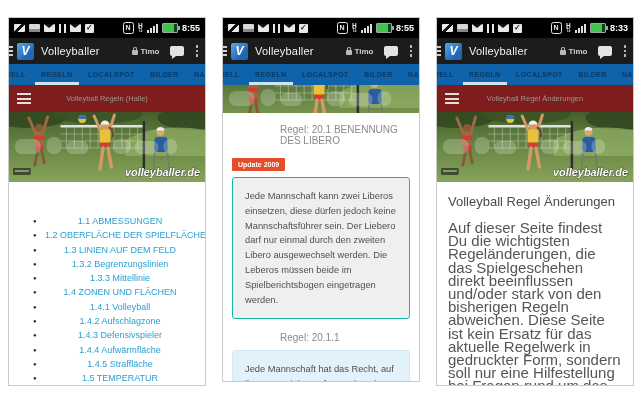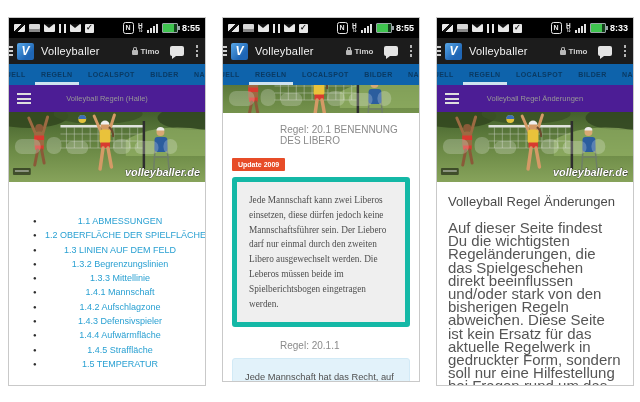--- a/index.html
+++ b/index.html
@@ -65,21 +65,21 @@
   
   .tabbar{height:21px;background:#0e63ab;display:flex;align-items:center;justify-content:space-between;
     overflow:hidden;padding:0;}
   .tab{position:relative;color:#0a3a63;font-size:7px;font-weight:bold;letter-spacing:0.4px;
     height:21px;line-height:21px;padding:0 4px;white-space:nowrap;}
   .tab:first-child{margin-left:-12px;}
   .tab:last-child{margin-right:-4px;}
   .tab.selected::after{content:'';position:absolute;left:-2px;right:-2px;bottom:0;height:3px;background:#cfe3f0;}
 
   
-  .titlebar{height:27px;background:#4c1d95;display:flex;align-items:center;}
+  .titlebar{height:27px;background:#7f1d1d;display:flex;align-items:center;}
   .tb-ham{width:30px;display:flex;flex-direction:column;align-items:center;gap:2.5px;cursor:pointer;}
   .tb-ham i{display:block;width:14px;height:2px;background:#dedede;}
   .tb-title{flex:1;text-align:center;color:#979797;font-size:7.5px;}
   .tb-right{width:30px;}
 
   
   .hero{height:70px;overflow:hidden;position:relative;}
   .hero svg{display:block;width:100%;height:70px;}
   .hero.strip{height:28px;}
   .hero.strip svg{margin-top:-21px;}
@@ -90,21 +90,21 @@
   .toc ul{margin:12px 0 0 0;padding:0 0 0 24px;list-style:none;text-align:center;}
   .toc li{position:relative;color:#29a0d2;font-size:9px;line-height:14.3px;white-space:nowrap;}
   .toc li::before{content:'●';position:absolute;left:-12px;top:0;color:#2d2d2d;font-size:6px;}
 
   
   .rules{padding:8px 9px 0 9px;}
   .rule-label{color:#8a8a8a;font-size:10px;margin:3px 0 7px 0;padding-left:48px;}
   .badge{display:inline-block;background:#e74c28;color:#fff;font-size:7px;font-weight:bold;
     padding:3px 6px;border-radius:1px;margin-bottom:6px;}
   .card{border-radius:3px;padding:11px 12px;font-size:9.3px;line-height:14.8px;color:#4f4f4f;margin-bottom:13px;}
-  .card.gray{background:#efefef;border:5px solid #14b8a6;font-family:Liberation Serif, serif;}
+  .card.gray{background:#efefef;border:1px solid #14b8a6;}
   .card.blue{background:#e2f2fa;border:1px solid #d2eaf6;margin-bottom:4px;}
 
   
   .article{padding:12px 11px 0 11px;}
   .article h1{margin:0 0 12px 0;color:#4a4a4a;font-size:13px;font-weight:normal;}
   .article p{margin:0 0 10px 0;color:#555;font-size:15px;line-height:13.2px;}
 </style>
 </head>
 <body>
 
@@ -249,21 +249,22 @@
         <use href="#hero-scene"></use>
       </svg>
   </div>
   <div class="toc">
     <ul>
       <li>1.1 ABMESSUNGEN</li>
       <li>1.2 OBERFLÄCHE DER SPIELFLÄCHE</li>
       <li>1.3 LINIEN AUF DEM FELD</li>
       <li>1.3.2 Begrenzungslinien</li>
       <li>1.3.3 Mittellinie</li>
-      <li>1.4.1 Mannschaft</li>
+      <li>1.4 ZONEN UND FLÄCHEN</li>
+      <li>1.4.1 Volleyball</li>
       <li>1.4.2 Aufschlagzone</li>
       <li>1.4.3 Defensivspieler</li>
       <li>1.4.4 Aufwärmfläche</li>
       <li>1.4.5 Straffläche</li>
       <li>1.5 TEMPERATUR</li>
     </ul>
   </div>
 </div>
 
 <div class="phone" id="phone2">

